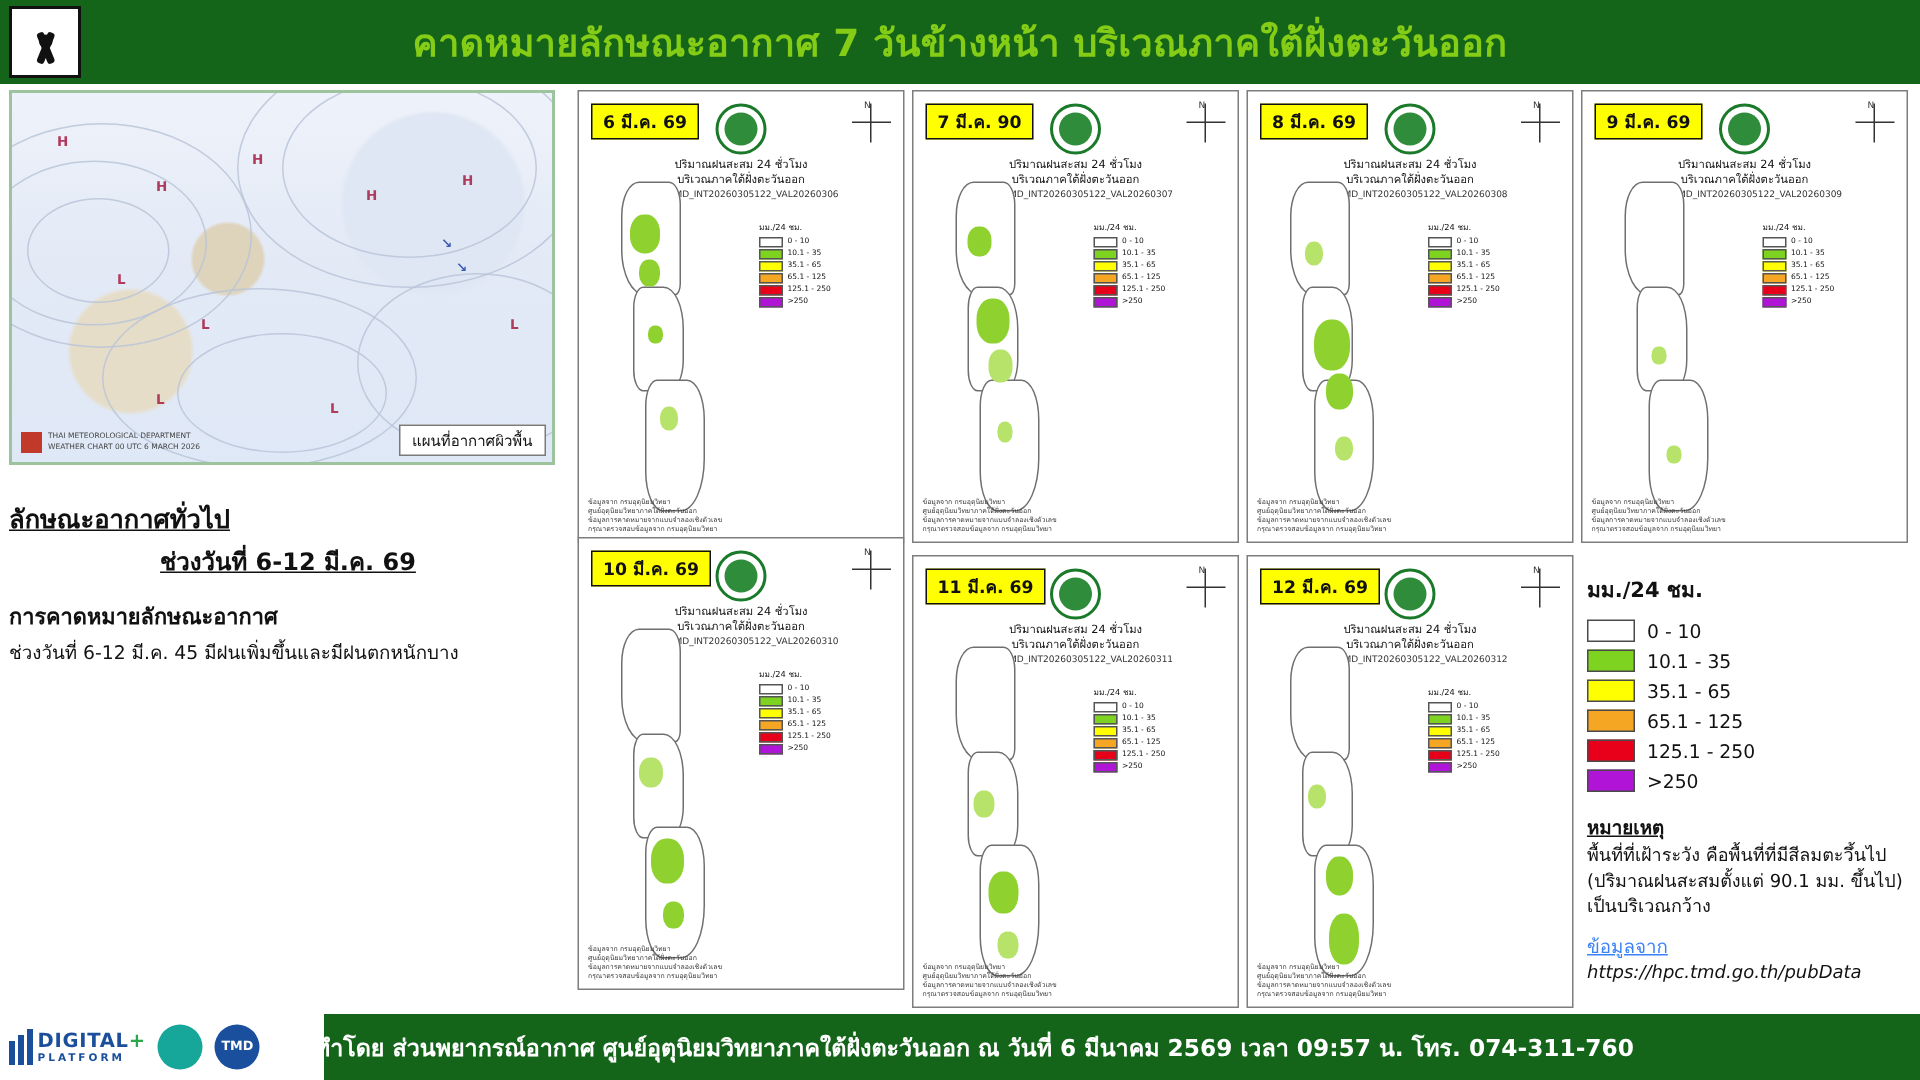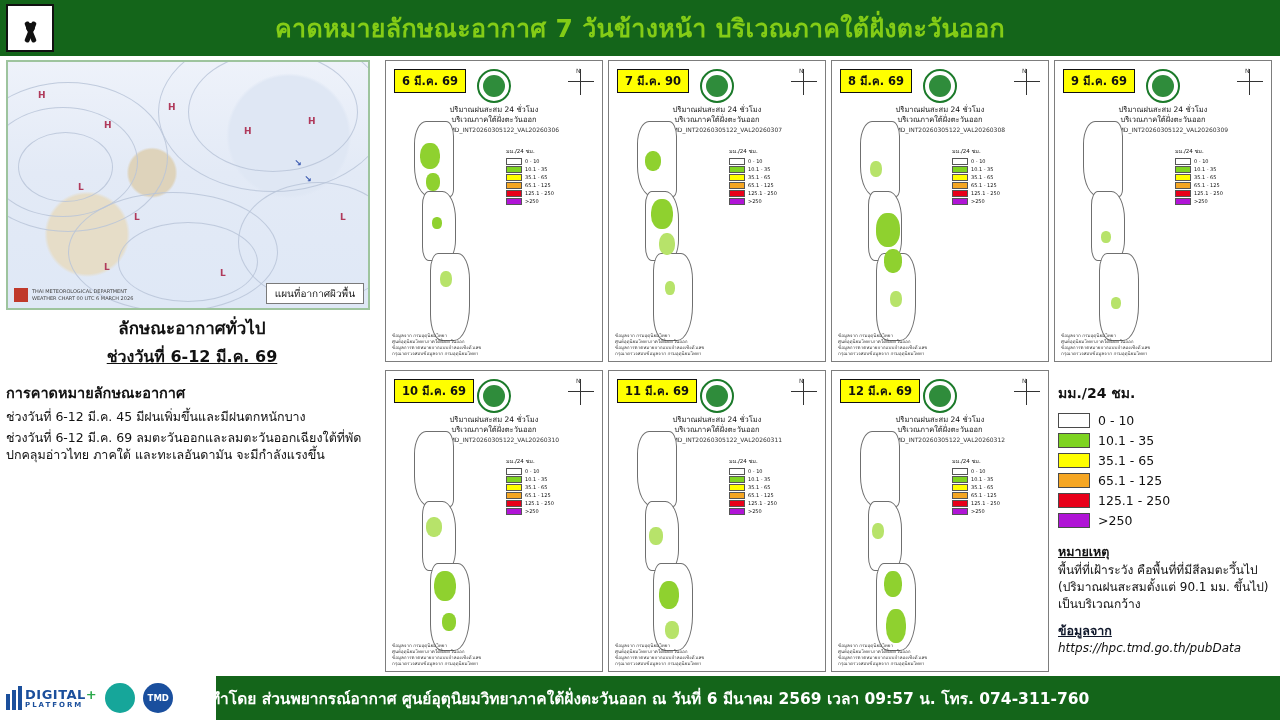--- a/index.html
+++ b/index.html
@@ -104,22 +104,22 @@
   .map-stamp {
     position:absolute; left:6px; bottom:6px; font-size:5px; color:#444;
     line-height:7px; width:120px;
   }
   .map-logo-sq {
     position:absolute; left:6px; bottom:6px; width:14px; height:14px;
     background:#c0392b;
   }
 
   .sec-title {
-    text-align:center; font-size:17px; font-weight:bold; color:#111;
-    margin-top:4px; 
+    text-align:left; font-size:17px; font-weight:bold; color:#111;
+    margin-top:22px; text-decoration:underline;
   }
   .sec-sub {
     text-align:center; font-size:16px; font-weight:bold; color:#111;
     margin-top:3px; text-decoration:underline;
   }
   .blk-head {
     font-size:14.5px; font-weight:bold; color:#111; margin-top:12px;
   }
   .blk-body {
     font-size:12.5px; color:#111; margin-top:4px; line-height:17px;
@@ -191,21 +191,21 @@
   .right-col {
     position:absolute; left:1058px; top:382px; width:218px; height:300px;
   }
   .right-col .unit { font-size:14px; font-weight:bold; color:#111; }
   .lg2 { margin-top:6px; }
   .lg2 .row { display:flex; align-items:center; gap:8px; height:20px; }
   .lg2 .sw { width:32px; height:15px; border:1px solid #4a4a4a; }
   .lg2 .lb { font-size:12.5px; color:#111; }
   .note-title { margin-top:12px; font-size:12.5px; color:#111; text-decoration:underline; font-weight:bold;}
   .note-body { font-size:12px; color:#111; line-height:17px; }
-  .src-title { margin-top:8px; font-size:12.5px; color:#0f172a; text-decoration:underline; font-weight:bold;}
+  .src-title { margin-top:8px; font-size:12.5px; color:#3b82f6; text-decoration:underline; font-weight:normal;}
   .src-link { font-size:12px; color:#111; font-style:italic; }
 </style>
 </head>
 <body>
 
 <div class="header">
   <div class="ribbon-badge">
     <div class="ribbon">
         <span class="knot"></span>
       </div>
@@ -246,22 +246,20 @@
 6 MARCH 2026</div>
     <div class="map-caption">แผนที่อากาศผิวพื้น</div>
   </div>
 
   <div class="sec-title">ลักษณะอากาศทั่วไป</div>
   <div class="sec-sub">ช่วงวันที่ 6-12 มี.ค. 69</div>
 
   <div class="blk-head">การคาดหมายลักษณะอากาศ</div>
   <div class="blk-body">ช่วงวันที่ 6-12  มี.ค. 45 มีฝนเพิ่มขึ้นและมีฝนตกหนักบาง</div>
 
-  <div class="blk-body" style="white-space:pre-line;">ช่วงวันที่ 6-12 มี.ค. 69 ลมตะวันออกและลมตะวันออกเฉียงใต้ที่พัด
-ปกคลุมอ่าวไทย ภาคใต้ และทะเลอันดามัน จะมีกำลังแรงขึ้น</div>
 </div>
 
 <div class="panels">
 
   <div class="panel" style="left:0px; top:0px;">
     <div class="daytag">6 มี.ค. 69</div>
     <div class="emblem">
         <div class="inner"></div>
       </div>
     <div class="compass">
@@ -470,21 +468,21 @@
           <span class="sw" style="background:#b014d6"></span>
           <span class="lb">&gt;250</span>
         </div>
     </div>
     <div class="panel-foot" style="white-space:pre-line;">ข้อมูลจาก กรมอุตุนิยมวิทยา
 ศูนย์อุตุนิยมวิทยาภาคใต้ฝั่งตะวันออก
 ข้อมูลการคาดหมายจากแบบจำลองเชิงตัวเลข
 กรุณาตรวจสอบข้อมูลจาก กรมอุตุนิยมวิทยา</div>
   </div>
 
-  <div class="panel" style="left:0px; top:310px;">
+  <div class="panel" style="left:0px; top:298px;">
     <div class="daytag">10 มี.ค. 69</div>
     <div class="emblem">
         <div class="inner"></div>
       </div>
     <div class="compass">
         <span class="n">N</span>
       </div>
     <div class="panel-head">
       <div>ปริมาณฝนสะสม 24 ชั่วโมง</div>
       <div>บริเวณภาคใต้ฝั่งตะวันออก</div>

